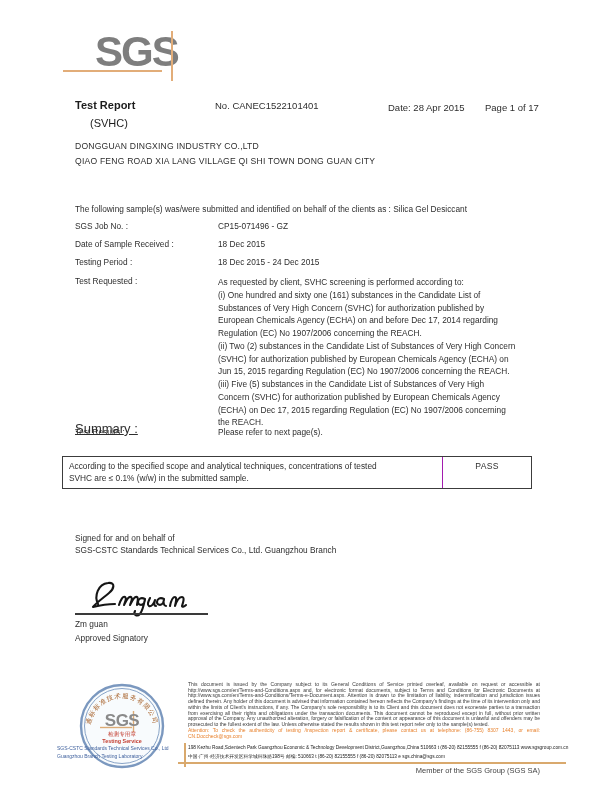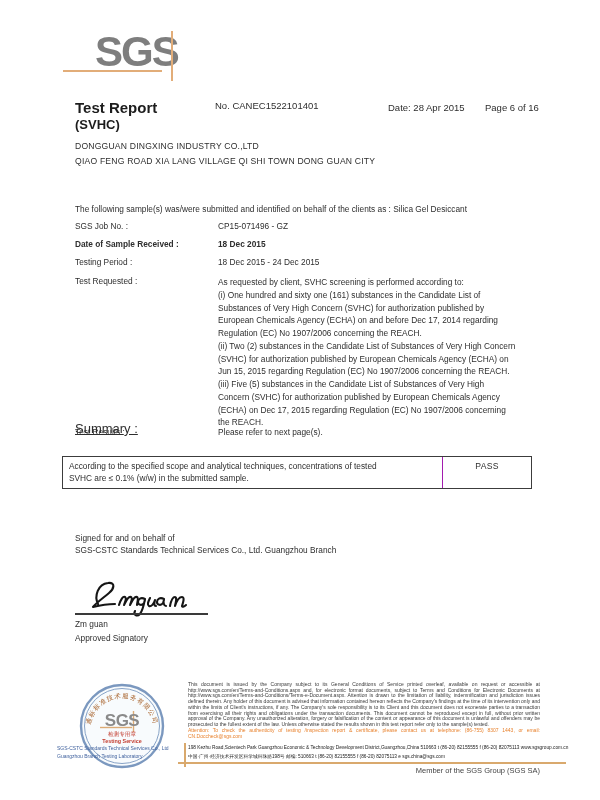--- a/index.html
+++ b/index.html
@@ -10,36 +10,36 @@
     color:#2e2e2e;
   }
   .abs{position:absolute;}
 
   
   #sgs-logo-text{left:95px;top:31px;font-size:42px;font-weight:bold;letter-spacing:-2px;color:#7e7e7e;line-height:1;}
   #logo-hline{left:63px;top:70px;width:99px;height:2px;background:#e2ad79;}
   #logo-vline{left:171px;top:31px;width:2px;height:50px;background:#e2ad79;}
 
   
-  #title1{left:75px;top:99px;font-size:15px;font-weight:bold;color:#1c1c1c;}
-  #title2{left:75px;top:117px;font-size:13px;font-weight:bold;color:#1c1c1c;}
+  #title1{left:75px;top:99px;font-size:11px;font-weight:bold;color:#1c1c1c;}
+  #title2{left:90px;top:117px;font-size:11px;font-weight:normal;color:#1c1c1c;}
   #report-no{left:215px;top:100px;font-size:9.5px;}
   #report-date{left:388px;top:102px;font-size:9.5px;}
   #page-ind{left:485px;top:102px;font-size:9.5px;}
 
   
   #client-name{left:75px;top:141px;font-size:8.6px;letter-spacing:.2px;}
   #client-addr{left:75px;top:156px;font-size:8.6px;letter-spacing:.2px;}
 
   
   #intro{left:75px;top:204px;font-size:8.3px;}
   .flabel{left:75px;font-size:8.3px;}
   .fvalue{left:218px;font-size:8.3px;}
   #f0l,#f0v{top:221px;}
-  #f1l,#f1v{top:239px;font-weight:bold;}
+  #f1l,#f1v{top:239px;}
   #f2l,#f2v{top:257px;}
   #f3l,#f3v{top:276px;}
   #f3v{width:350px;line-height:12.75px;white-space:pre-line;}
   #f4l,#f4v{top:427px;}
 
   
   #summary-label{left:75px;top:421px;font-size:13px;text-decoration:underline;}
   #summary-box{left:62px;top:456px;width:468px;height:31px;border:1px solid #3c3c3c;display:flex;}
   #summary-main{width:380px;border-right:1px solid #a21caf;padding:3px 6px;font-size:8.3px;line-height:12px;white-space:pre-line;box-sizing:border-box;}
   #summary-pass{flex:1;display:flex;align-items:flex-start;justify-content:center;padding-top:4px;font-size:8.6px;letter-spacing:.3px;}
@@ -71,21 +71,21 @@
 <div id="page">
 
   <div class="abs" id="sgs-logo-text">SGS</div>
   <div class="abs" id="logo-hline"></div>
   <div class="abs" id="logo-vline"></div>
 
   <div class="abs" id="title1">Test Report</div>
   <div class="abs" id="title2">(SVHC)</div>
   <div class="abs" id="report-no">No. CANEC1522101401</div>
   <div class="abs" id="report-date">Date: 28 Apr 2015</div>
-  <div class="abs" id="page-ind">Page 6 of 16</div>
+  <div class="abs" id="page-ind">Page 1 of 17</div>
 
   <div class="abs" id="client-name">DONGGUAN DINGXING INDUSTRY CO.,LTD</div>
   <div class="abs" id="intro">The following sample(s) was/were submitted and identified on behalf of the clients as : Silica Gel Desiccant</div>
 
   <div class="abs" id="client-addr">QIAO FENG ROAD XIA LANG VILLAGE QI SHI TOWN DONG GUAN CITY</div>
 
   <div class="abs flabel" id="f0l">SGS Job No. :</div>
   <div class="abs fvalue" id="f0v">CP15-071496 - GZ</div>
 
   <div class="abs flabel" id="f1l">Date of Sample Received :</div>

